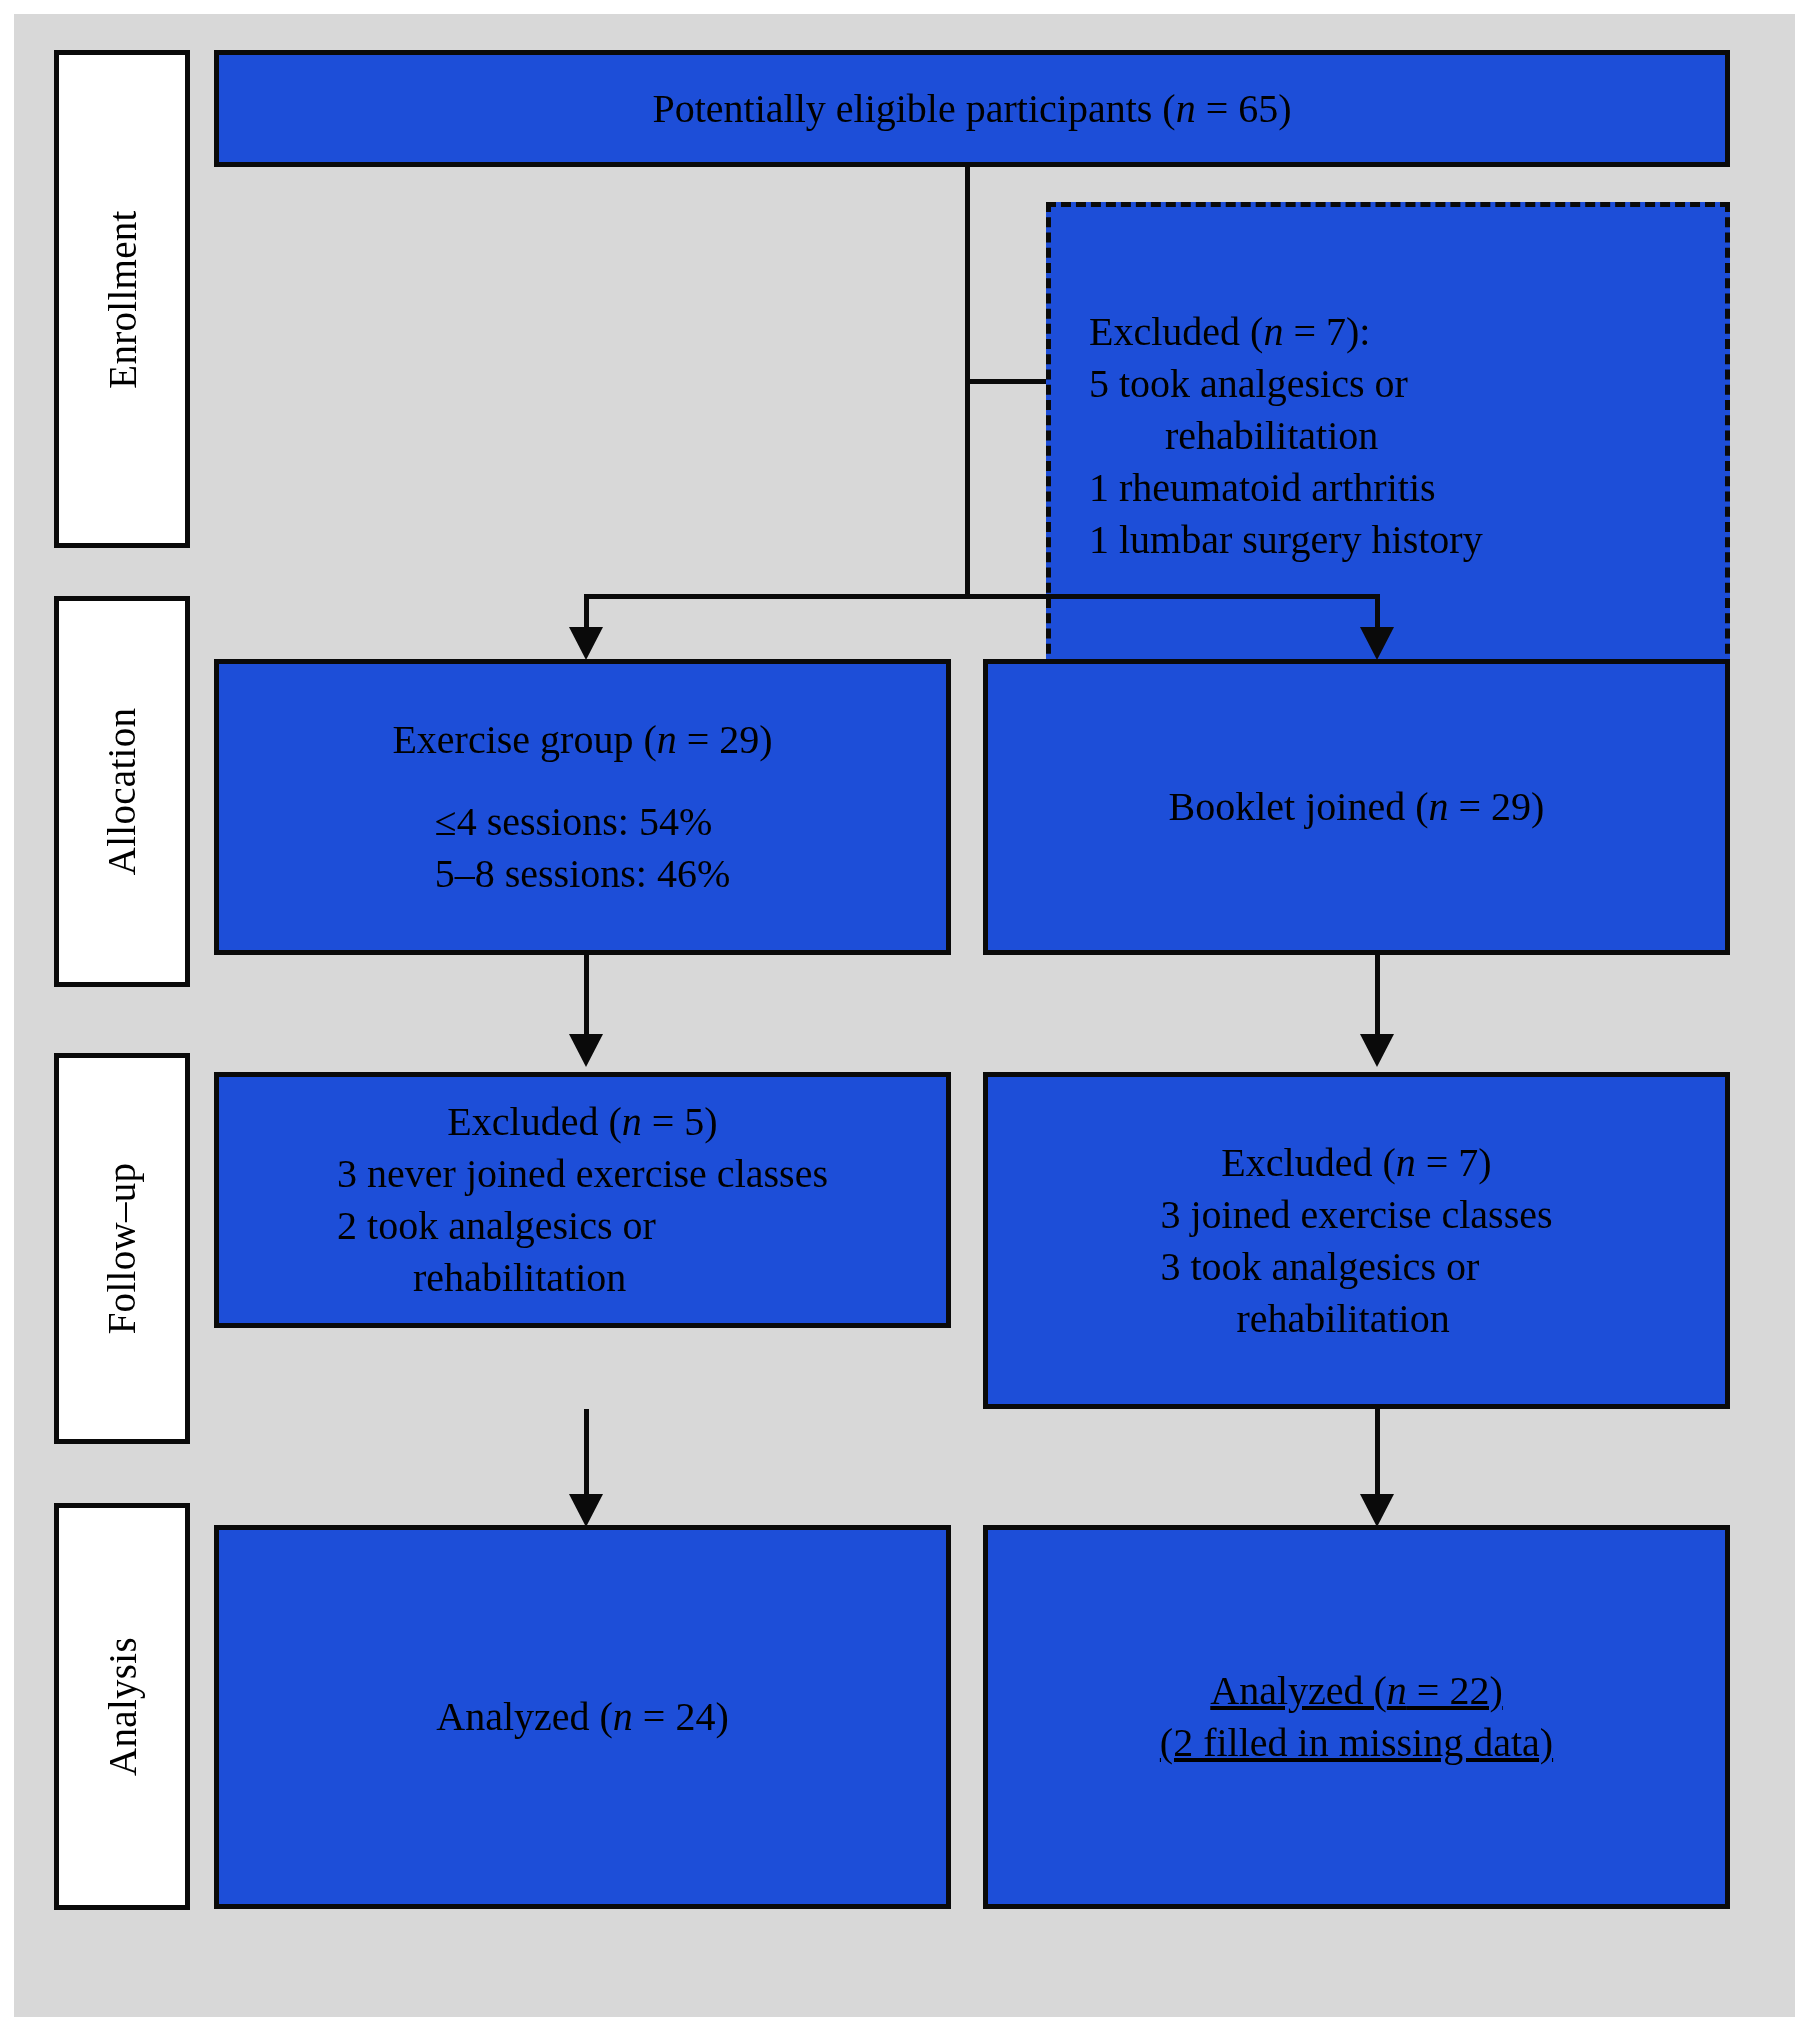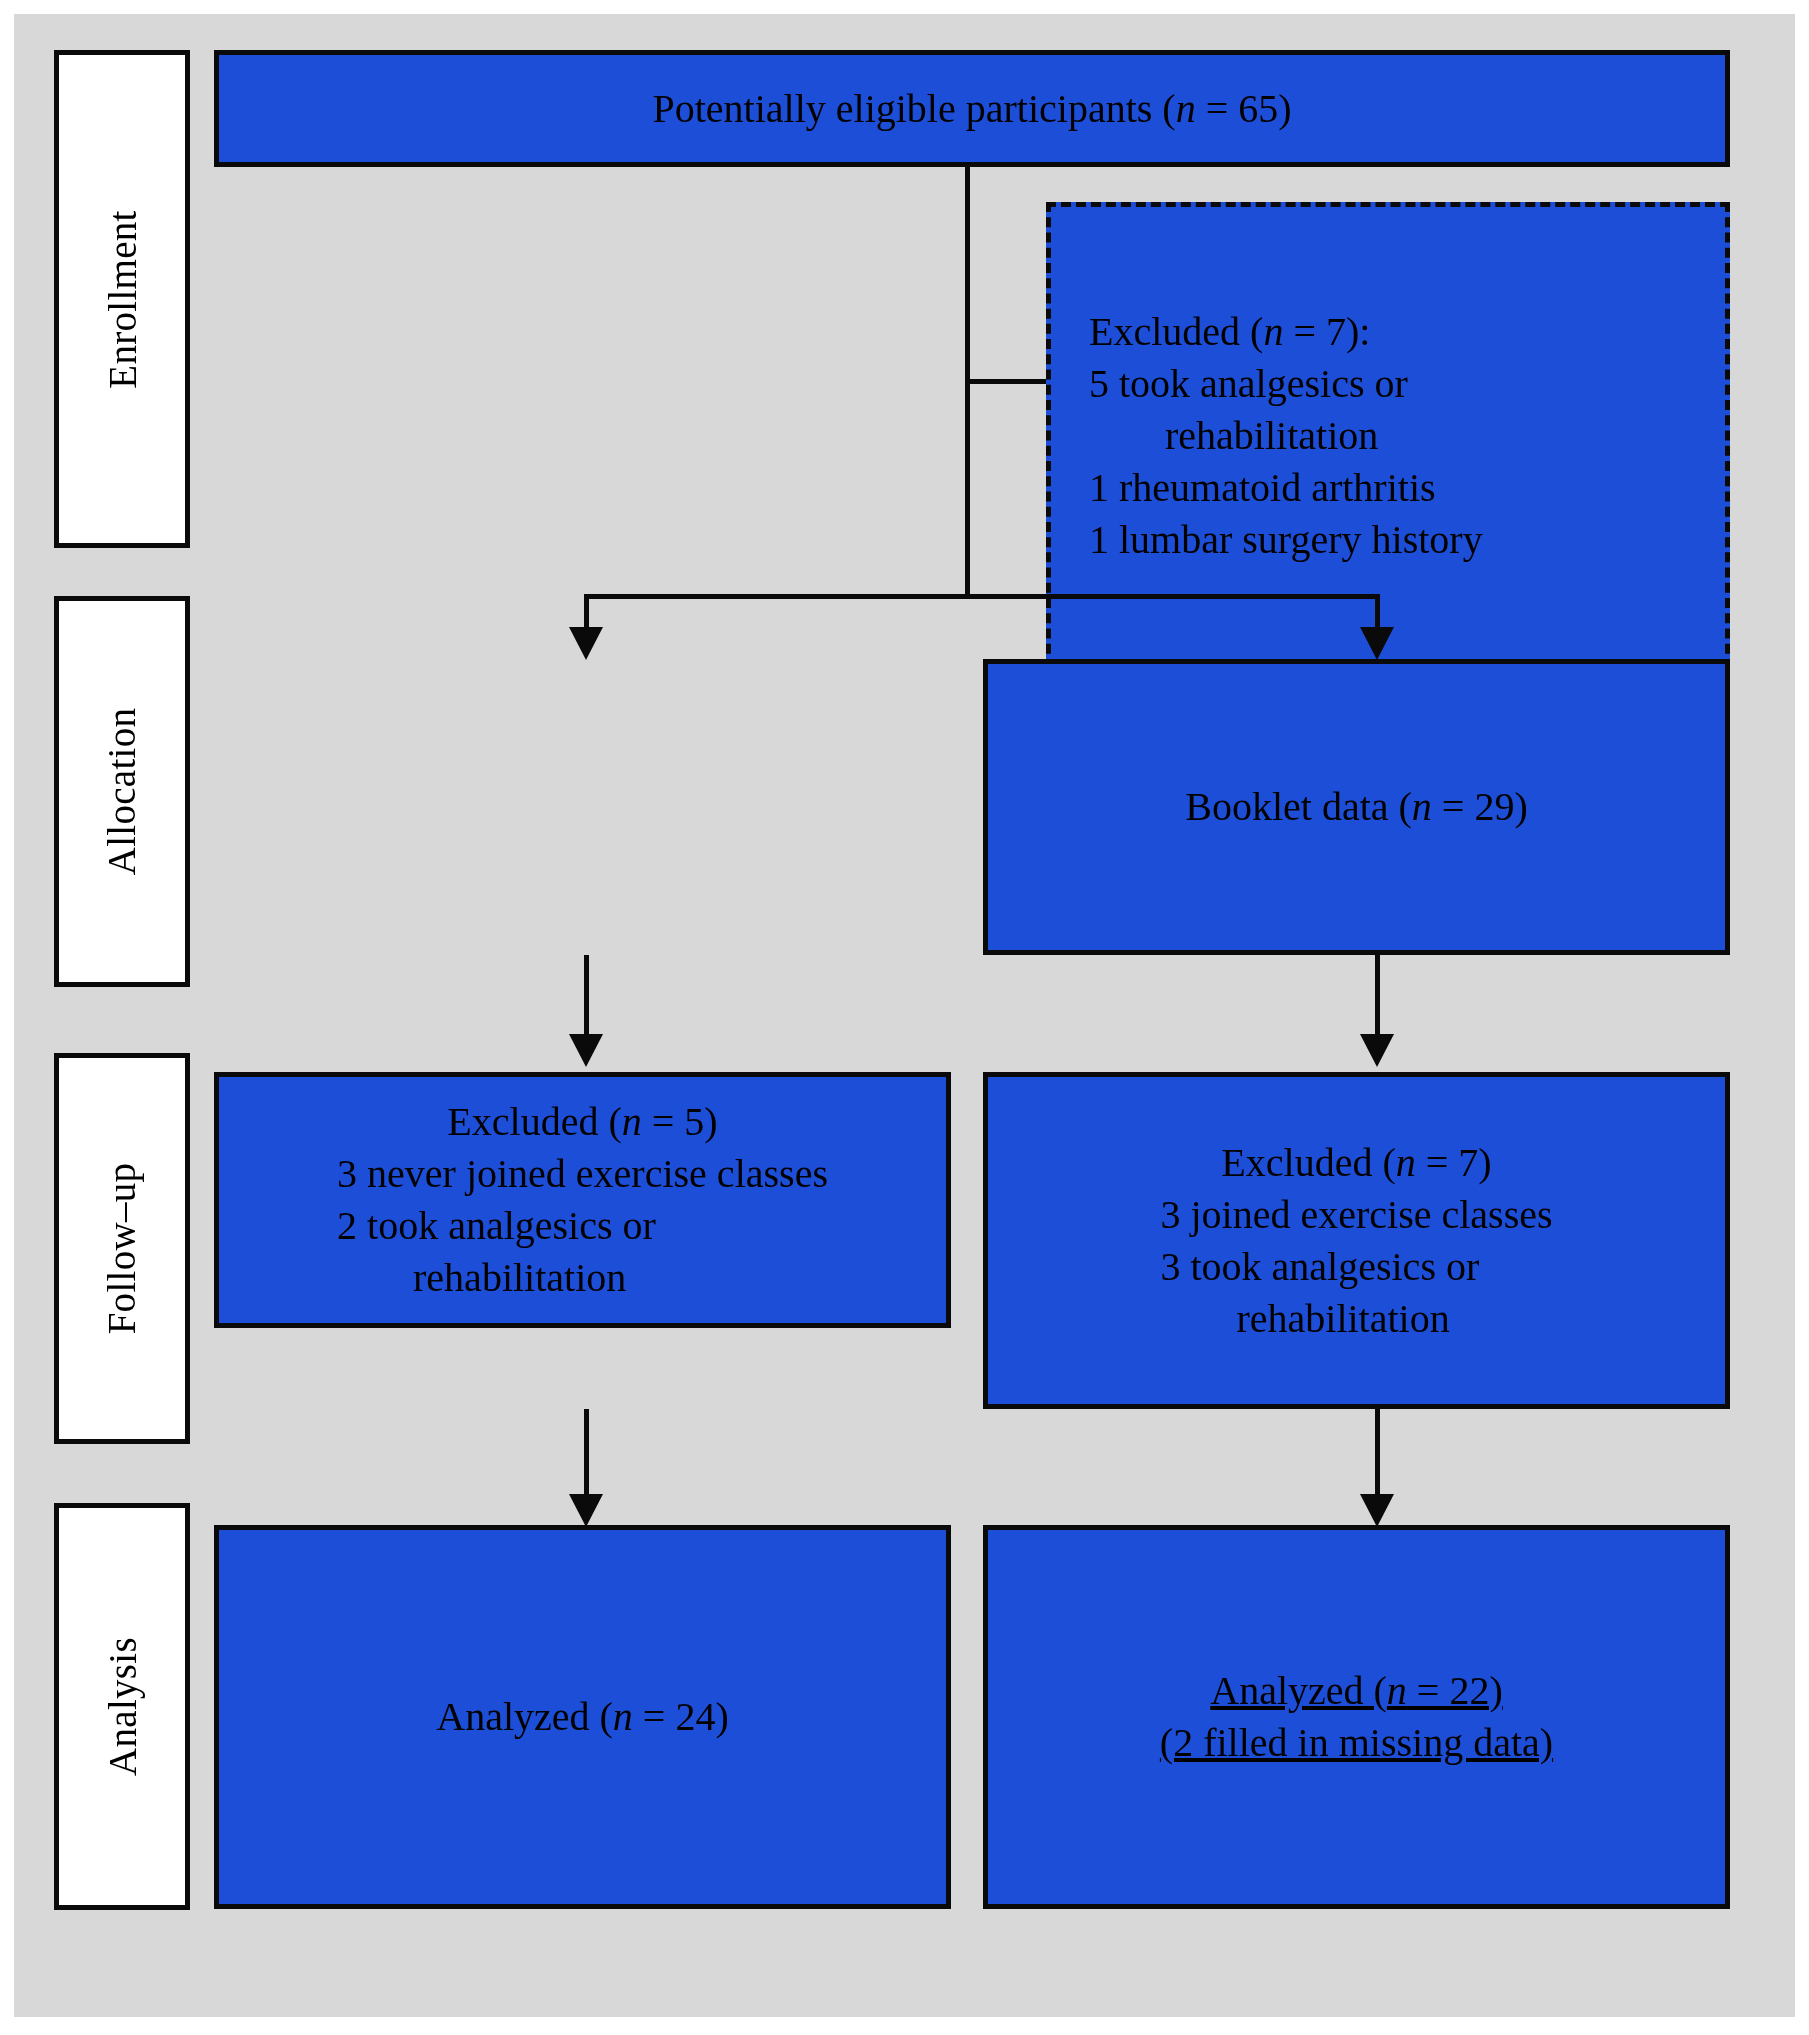--- a/index.html
+++ b/index.html
@@ -142,24 +142,36 @@
       <div>1 lumbar surgery history</div>
     </div>
   </div>
 
   <div class="hline" style="left:584px; top:594px; width:796px;"></div>
   <div class="vline" style="left:584px; top:594px; height:38px;"></div>
   <div class="arrow-down" style="left:569px; top:627px;"></div>
   <div class="vline" style="left:1375px; top:594px; height:38px;"></div>
   <div class="arrow-down" style="left:1360px; top:627px;"></div>
 
+  <div class="box" style="left:214px; top:659px; width:737px; height:296px;">
+    <div class="txt center">
+      <div>
+        <span>Exercise group (</span><i>n</i><span> = 29)</span>
+      </div>
+      <div class="gap"></div>
+      <div class="leftblock">
+        <div>≤4 sessions: 54%</div>
+        <div>5–8 sessions: 46%</div>
+      </div>
+    </div>
+  </div>
 
   <div class="box" style="left:983px; top:659px; width:747px; height:296px;">
     <div class="txt center">
-      <span>Booklet data (</span><i>n</i><span> = 29)</span>
+      <span>Booklet joined (</span><i>n</i><span> = 29)</span>
     </div>
   </div>
 
   <div class="vline" style="left:584px; top:955px; height:82px;"></div>
   <div class="arrow-down" style="left:569px; top:1034px;"></div>
   <div class="vline" style="left:1375px; top:955px; height:82px;"></div>
   <div class="arrow-down" style="left:1360px; top:1034px;"></div>
 
   <div class="box" style="left:214px; top:1072px; width:737px; height:256px;">
     <div class="txt center">

